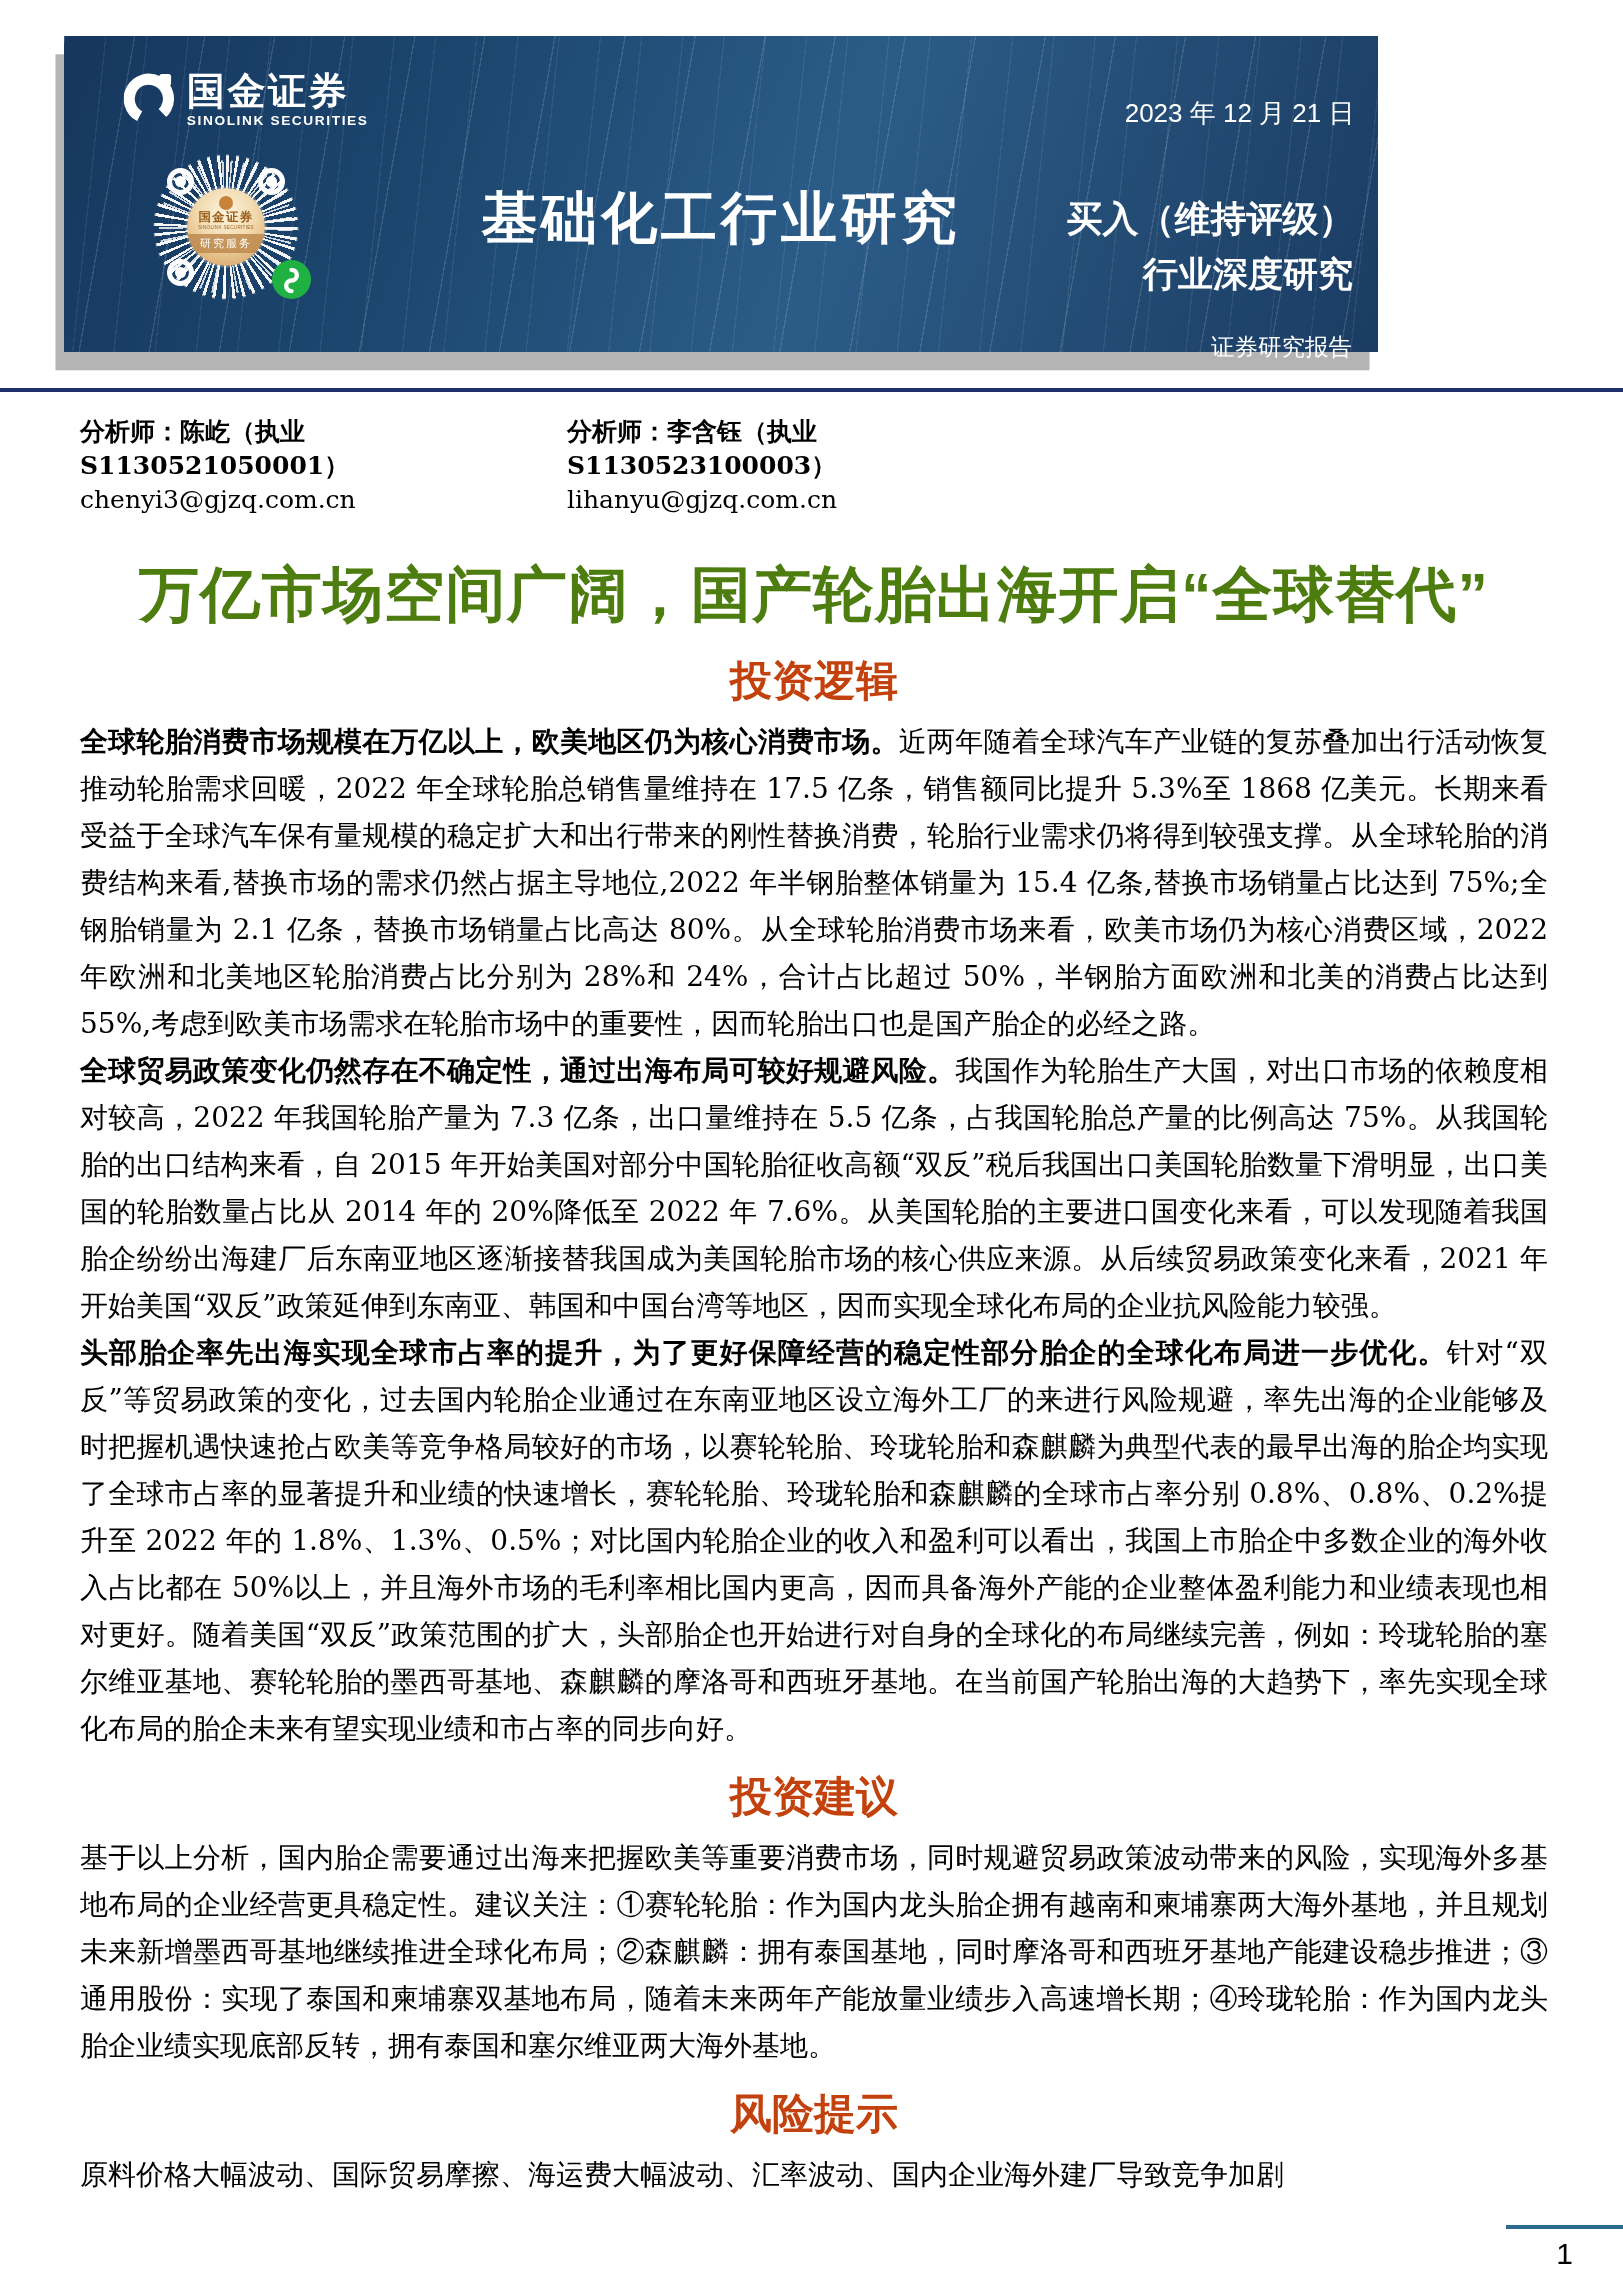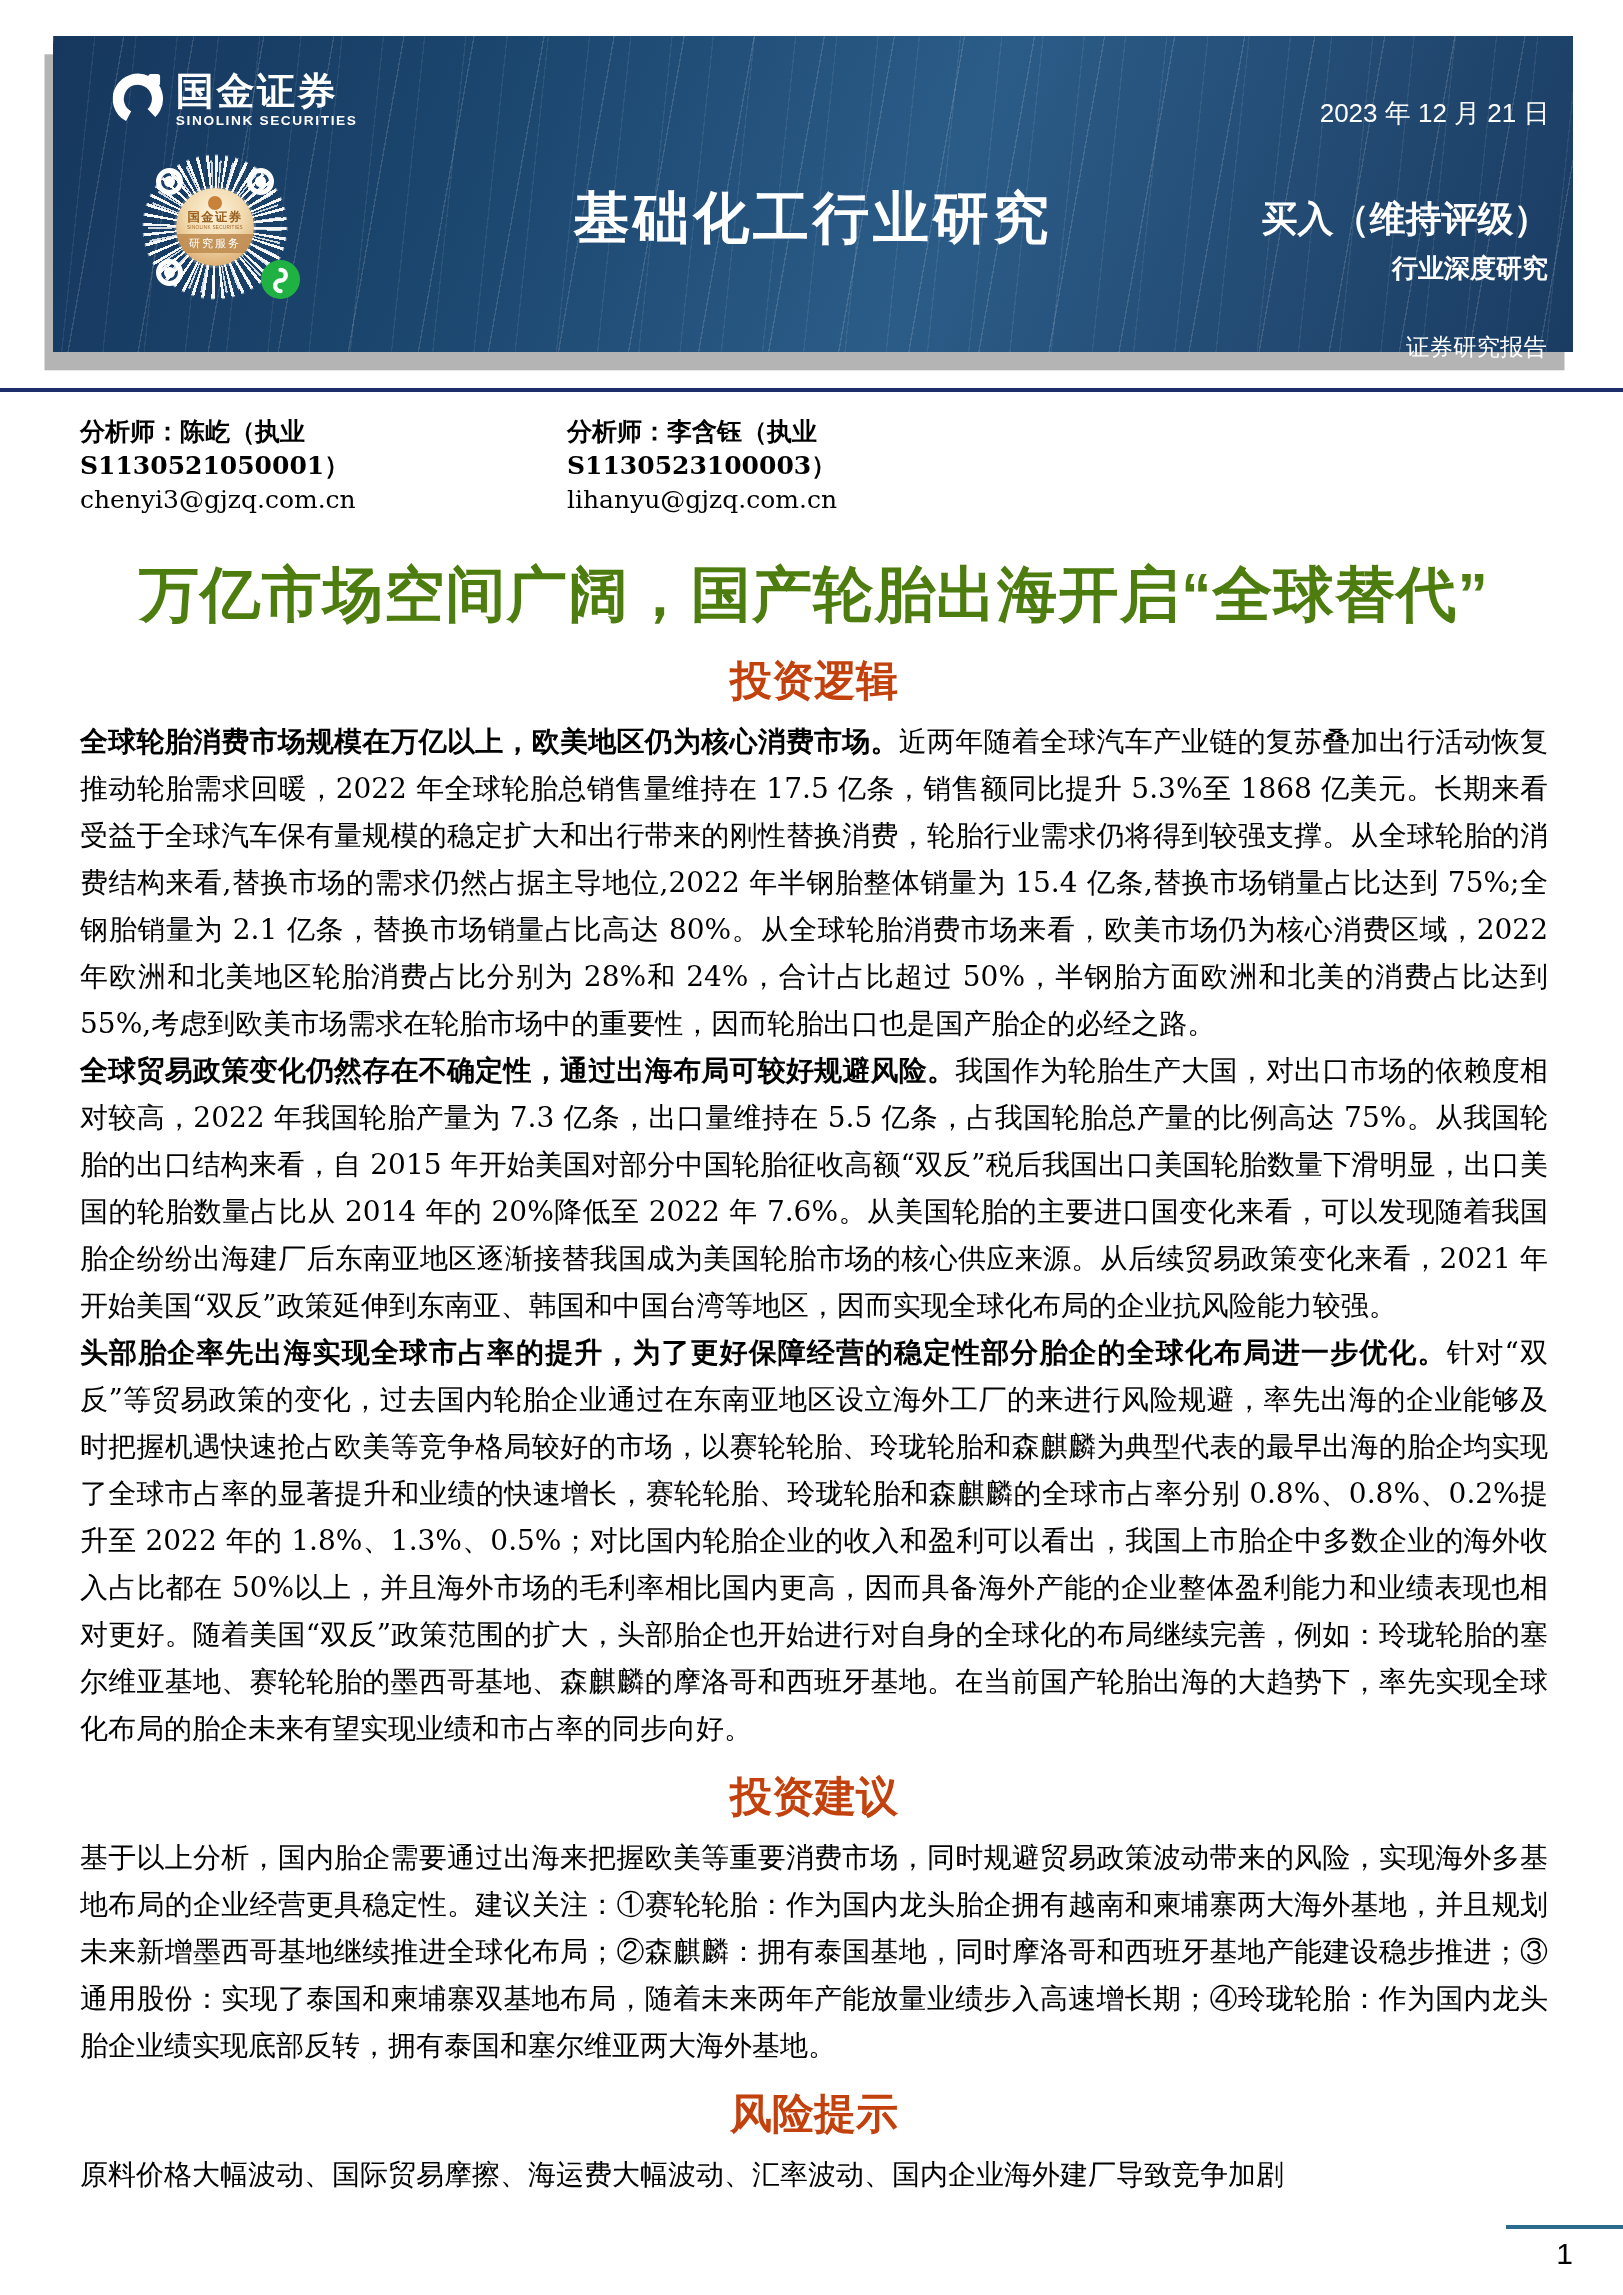--- a/index.html
+++ b/index.html
@@ -1,37 +1,37 @@
 <!DOCTYPE html>
 <html style="font-size:10.5px"><head>
 <meta charset="utf-8">
 <style>
   html,body{margin:0;padding:0;background:#ffffff;}
   .page{position:relative;width:1623px;height:2295px;background:#ffffff;overflow:hidden;
         font-family:"Liberation Sans",sans-serif;}
 
   
-  .banner{position:absolute;left:53px;top:36px;width:1520px;height:316px;
+  .banner{position:absolute;left:64px;top:36px;width:1314px;height:316px;
     background:
       repeating-linear-gradient(100deg, rgba(255,255,255,0.13) 0px, rgba(255,255,255,0.13) 1.3px,
                                 rgba(255,255,255,0) 1.3px, rgba(255,255,255,0) 69px),
       repeating-linear-gradient(96deg, rgba(255,255,255,0.07) 0px, rgba(255,255,255,0.07) 1.3px,
                                 rgba(255,255,255,0) 1.3px, rgba(255,255,255,0) 41px),
       linear-gradient(112deg,#16375e 0%,#1c476f 30%,#2b5c88 58%,#234b73 80%,#1a3c63 100%);
     box-shadow:-8.5px 18.3px 0 0 #b4b4b4;}
   .logo{position:absolute;left:60px;top:34px;display:flex;align-items:flex-start;}
   .logo svg{display:block;}
   .logo-text{margin-left:11.8px;}
   .logo-cn{color:#ffffff;font-size:38px;font-weight:bold;letter-spacing:2.6px;line-height:42px;}
   .logo-en{color:#ffffff;font-size:13.7px;font-weight:bold;letter-spacing:1.6px;line-height:17px;}
   .banner-date{position:absolute;right:23.5px;top:60px;color:#ffffff;font-size:26px;}
   .banner-title{position:absolute;left:0;right:0;top:145px;text-align:center;
     color:#ffffff;font-size:56px;font-weight:bold;letter-spacing:3.9px;}
   .banner-rating{position:absolute;right:23.5px;top:159px;color:#ffffff;font-size:36px;font-weight:bold;}
-  .banner-type{position:absolute;right:25px;top:215px;color:#ffffff;font-size:26px;font-weight:bold;margin-left:40px;}
+  .banner-type{position:absolute;right:25px;top:215px;color:#ffffff;font-size:35px;font-weight:bold;margin-left:40px;}
   .banner-label{position:absolute;right:26px;top:267px;color:#ffffff;font-size:23.5px;margin-top:28px;}
 
   
   .qr{position:absolute;left:86px;top:115px;width:152px;height:152px;}
   .qr-spokes{position:absolute;inset:0;border-radius:50%;
     background:repeating-conic-gradient(rgba(255,255,255,0.95) 0deg 2.6deg, rgba(255,255,255,0) 2.6deg 8.2deg);
     -webkit-mask:radial-gradient(circle,transparent 0 33%,#000 35% 66%,transparent 68%);
     mask:radial-gradient(circle,transparent 0 33%,#000 35% 66%,transparent 68%);}
   .qr-spokes2{position:absolute;inset:9.2px;border-radius:50%;
     background:repeating-conic-gradient(rgba(255,255,255,0.8) 0deg 1.8deg, rgba(255,255,255,0) 1.8deg 11deg);

